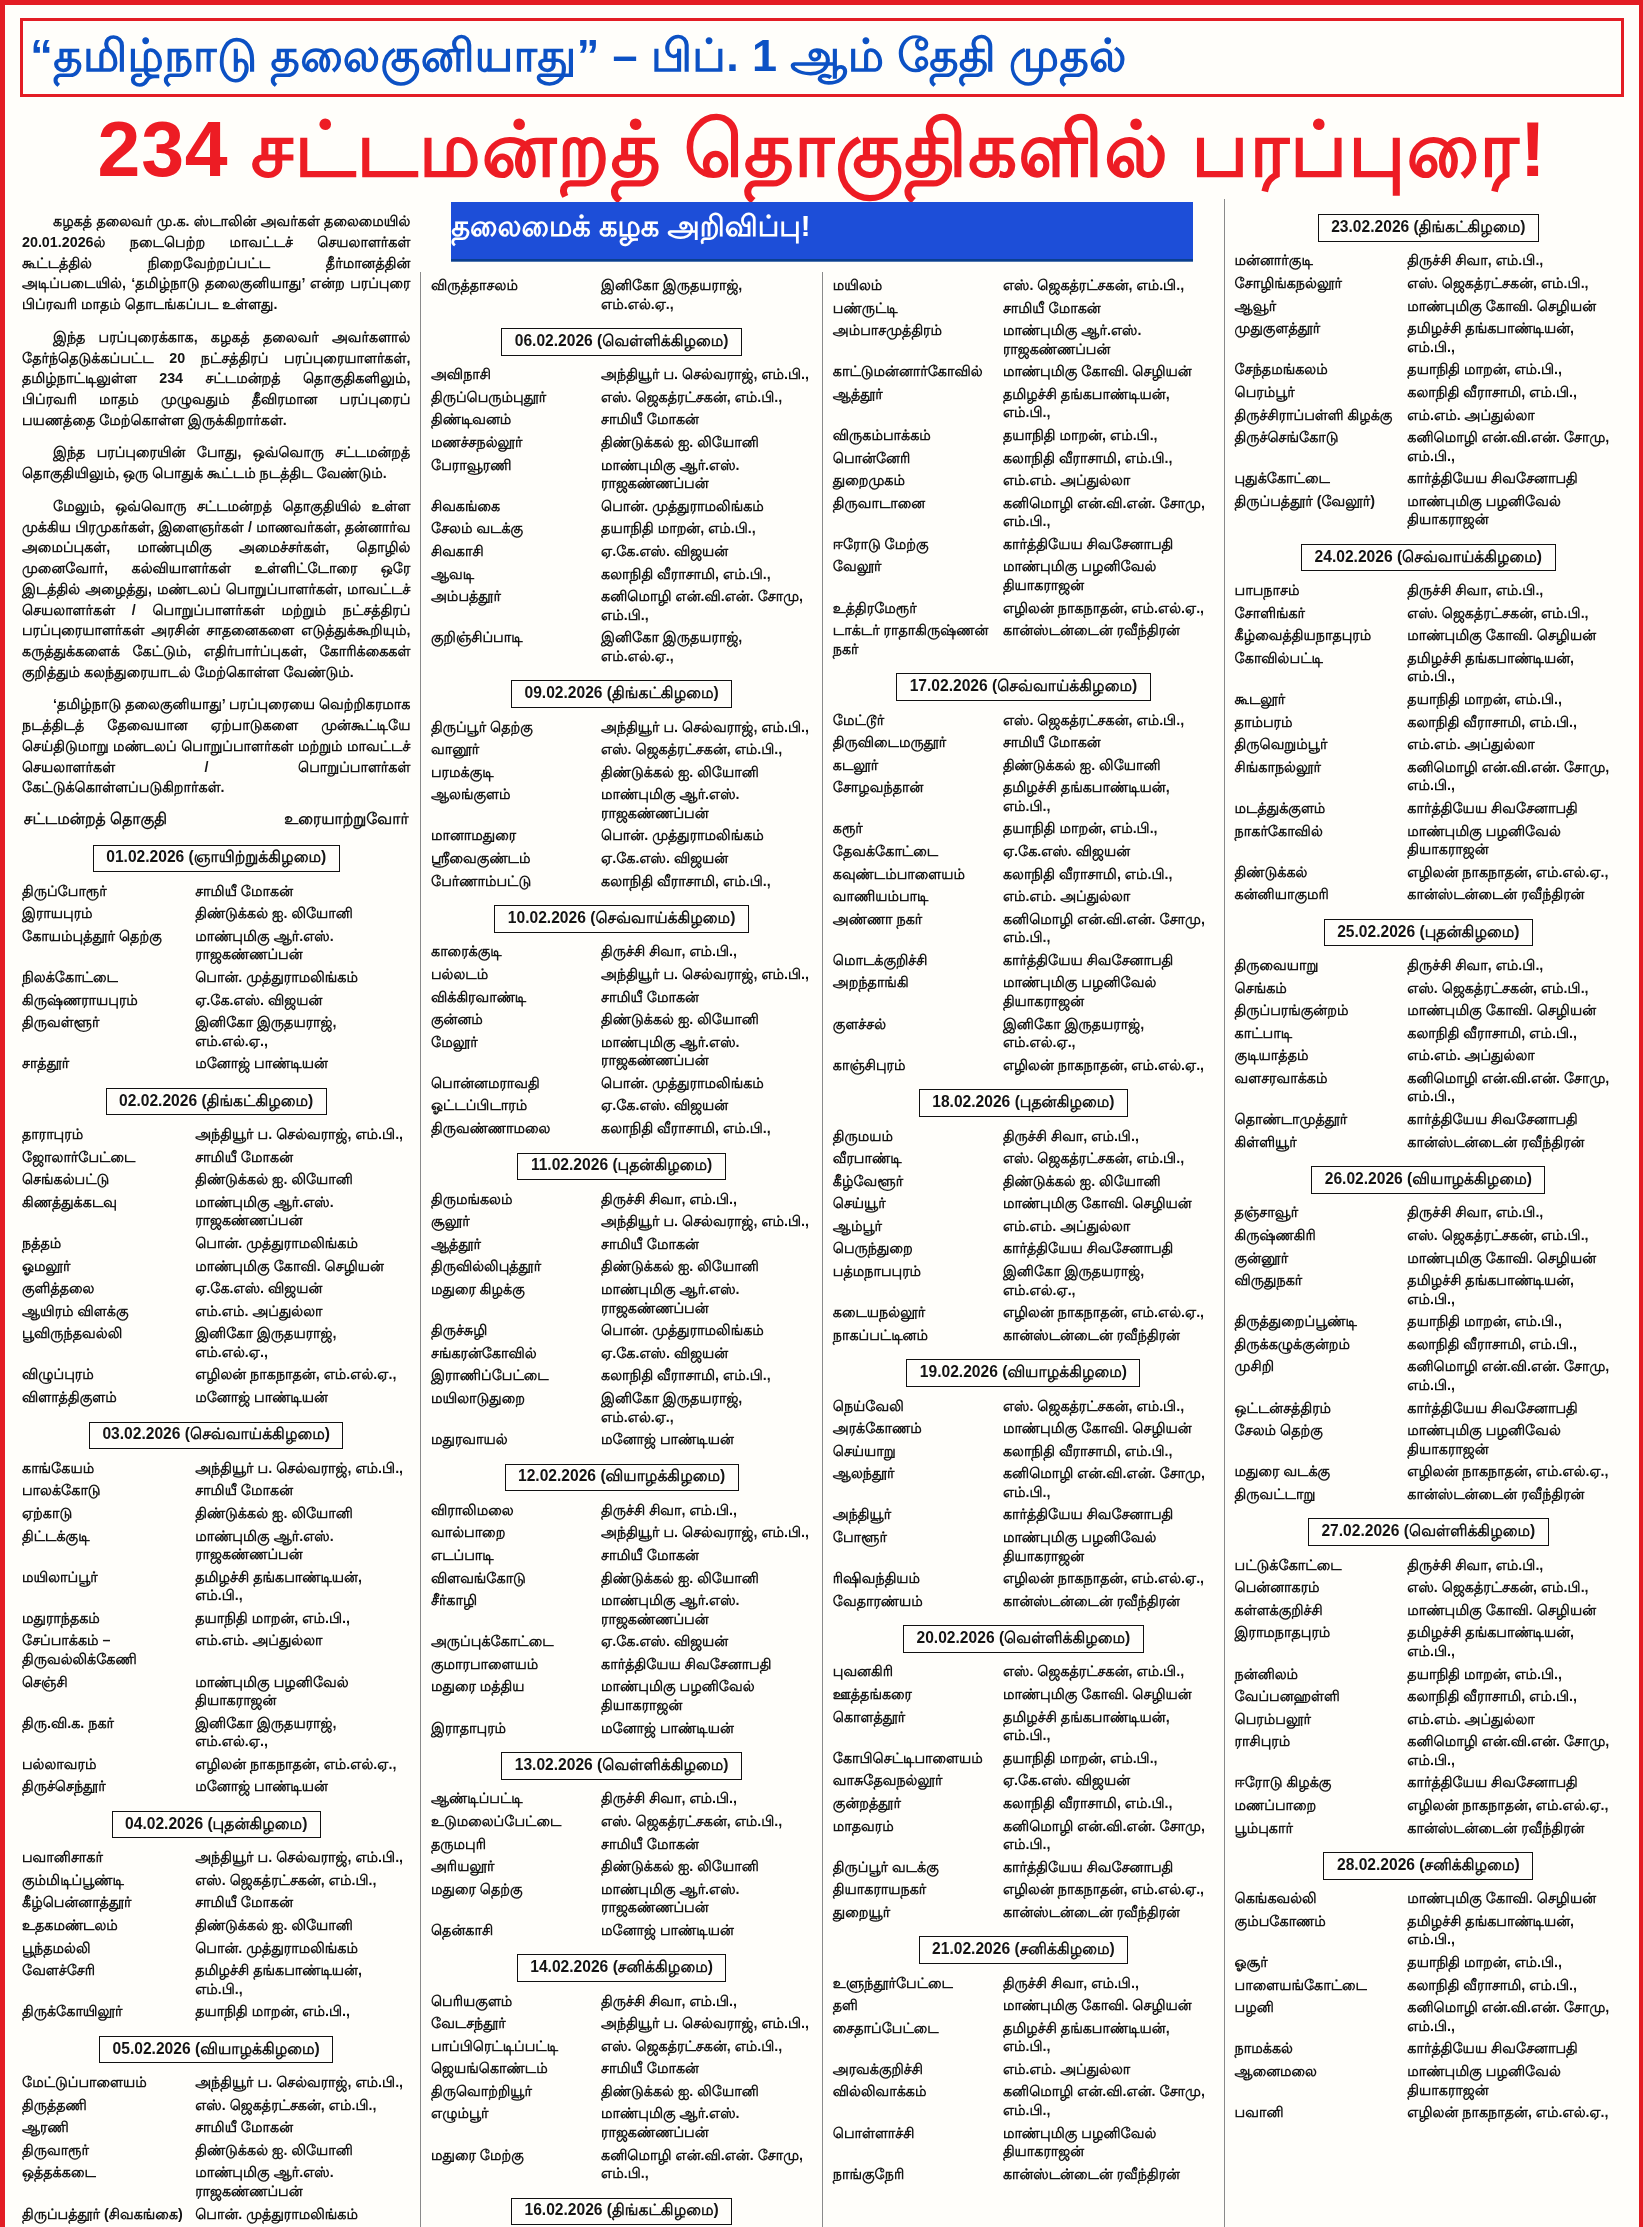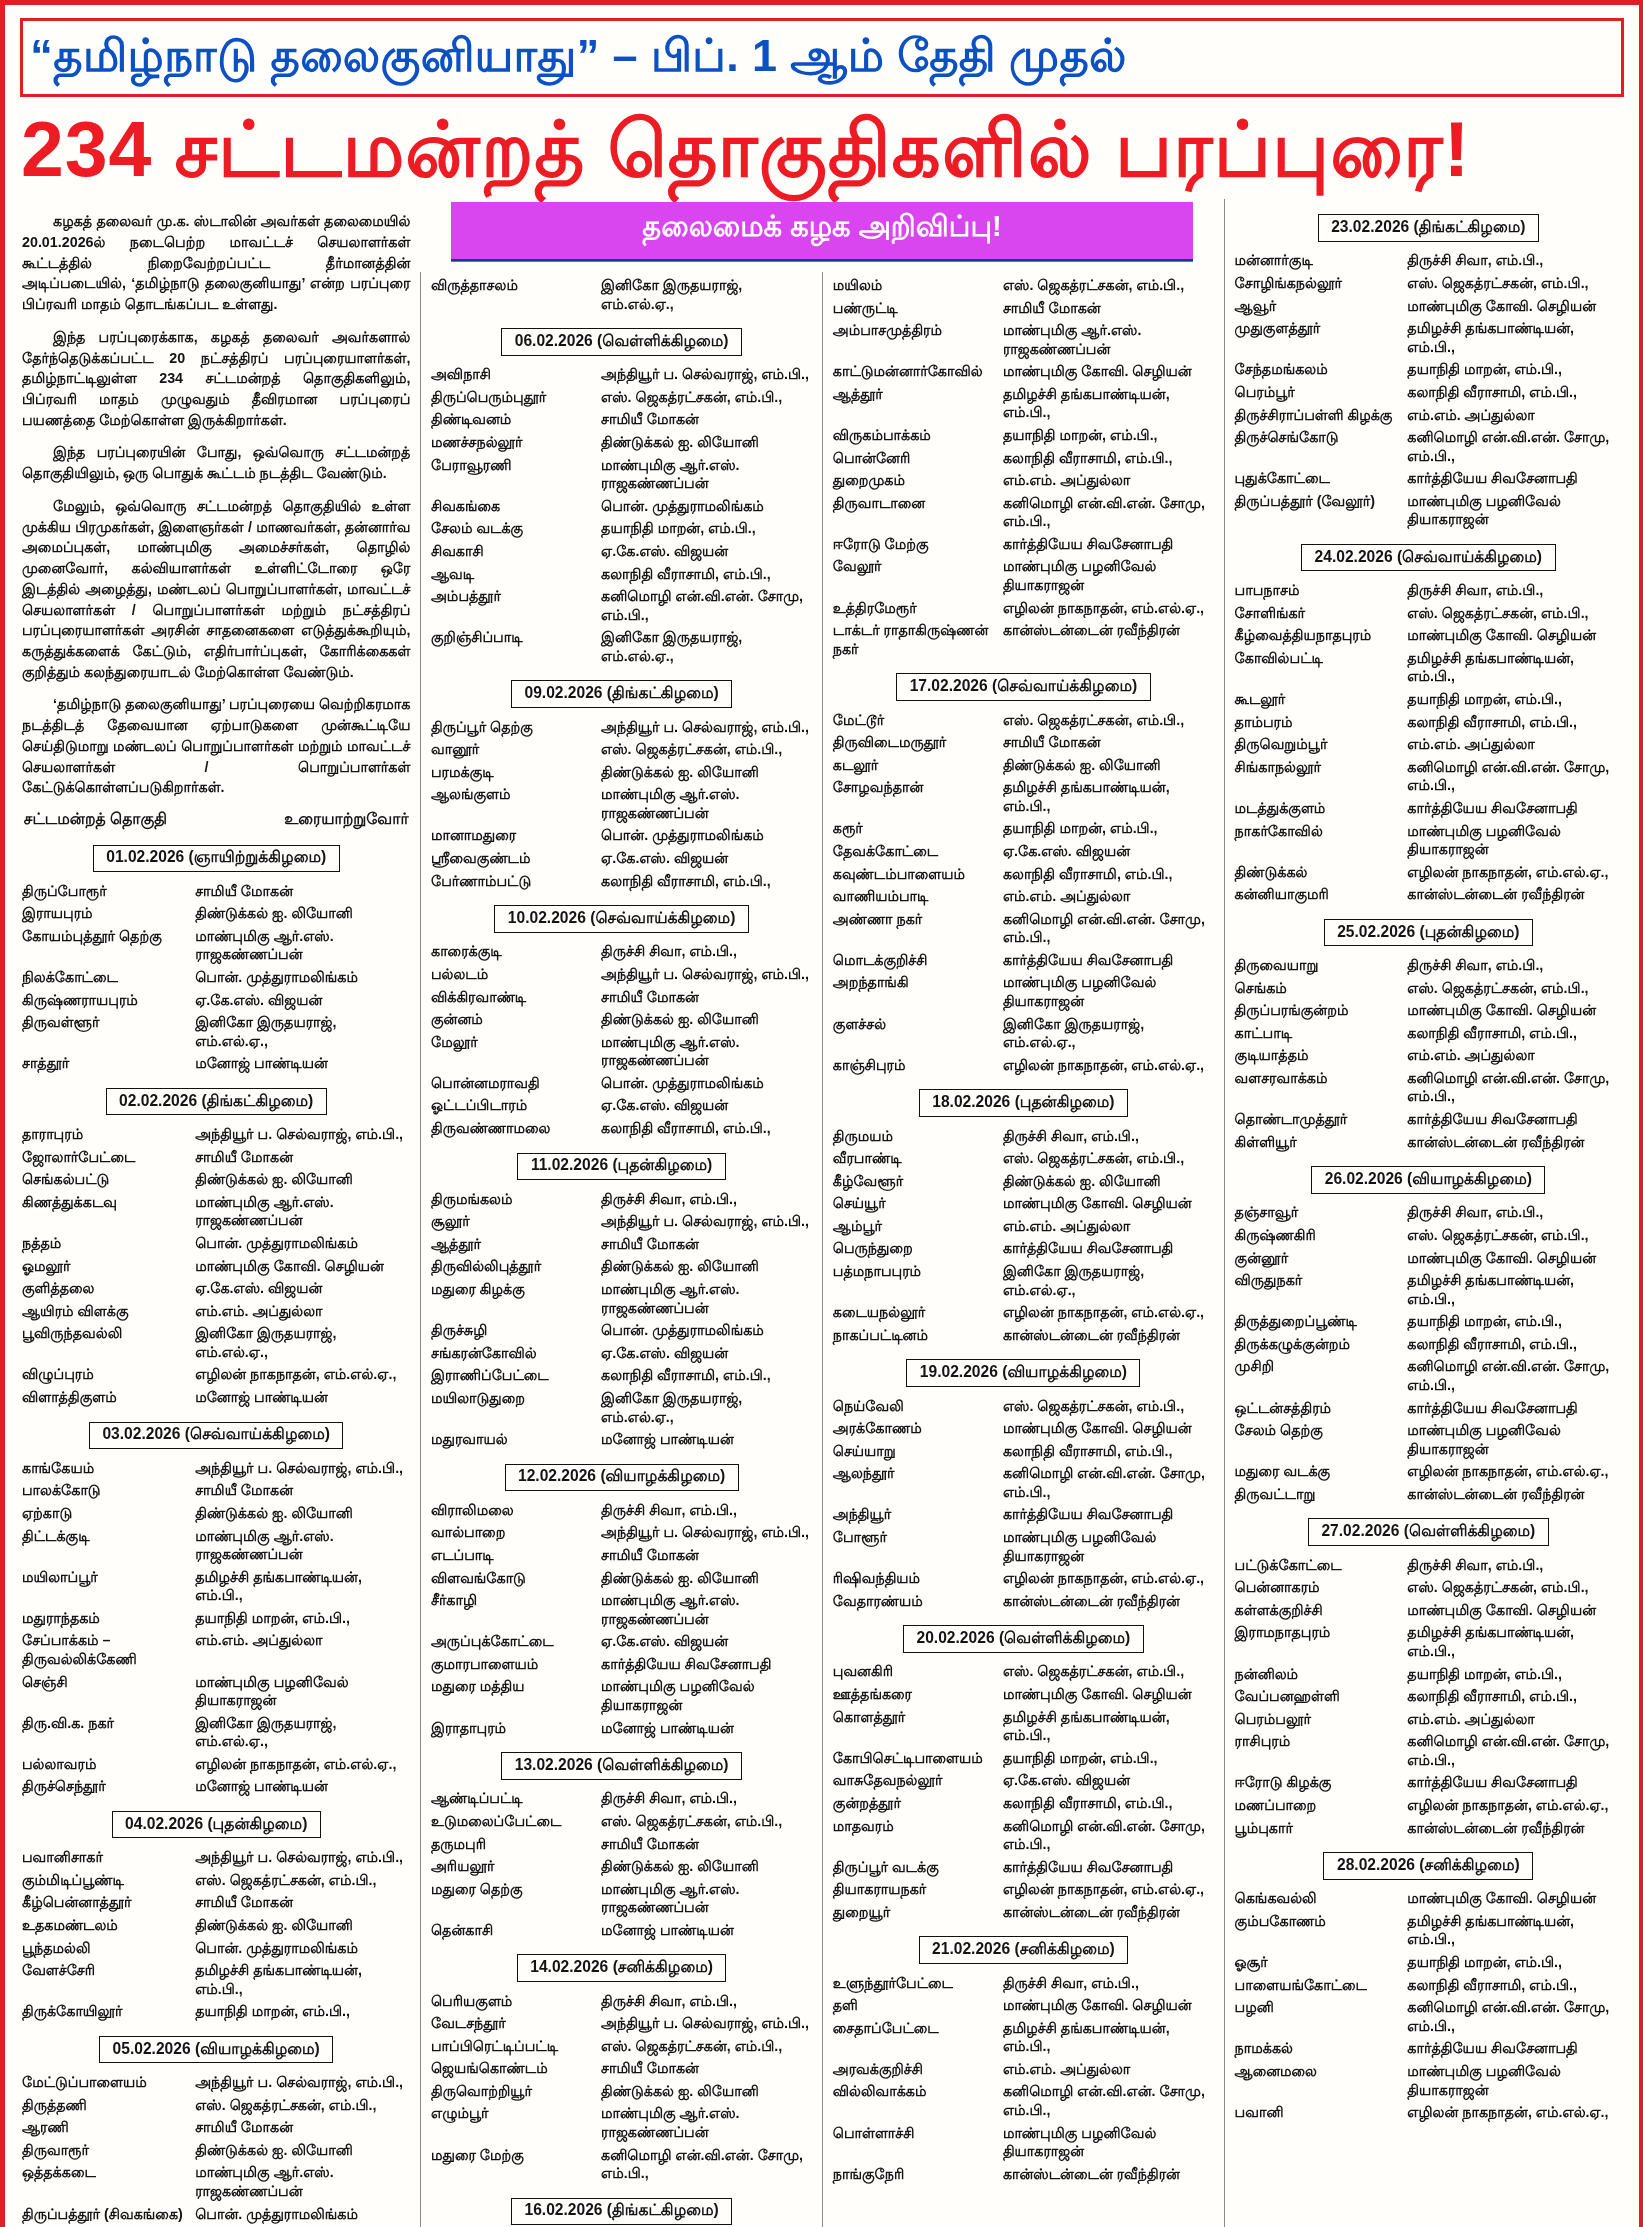--- a/index.html
+++ b/index.html
@@ -2,27 +2,27 @@
 <html lang="ta" style="font-size:7.1px"><head>
 <meta charset="utf-8">
 <style>
   html,body{margin:0;padding:0;background:#ffffff;}
   body{width:1644px;height:2553px;font-family:"Liberation Sans","DejaVu Sans",sans-serif;}
   .page{box-sizing:border-box;width:1644px;height:2553px;border:5.3px solid #e31d24;
         background:#fffefa;padding:10.7px 13.4px;overflow:hidden;color:#141414;}
   
   .quote-box{border:3.1px solid #e31d24;margin:2.7px 1.8px 0;padding:10.7px 7.1px 15px;text-align:left;background:#fffefa;}
   .quote-text{font-size:45px;font-weight:bold;color:#0c51c4;letter-spacing:0.4px;line-height:1.05;}
-  .headline{margin:13.4px 2.7px 11.6px;text-align:left;font-size:77px;line-height:1;
+  .headline{margin:13.4px 2.7px 11.6px;text-align:center;font-size:77px;line-height:1;
             color:#ed1c24;font-weight:bold;letter-spacing:0.9px;white-space:nowrap;}
   
   .columns{display:grid;grid-template-columns:1fr 1fr 1fr 1fr;grid-template-rows:auto 1fr;
            margin-top:2.7px;height:2303px;}
-  .banner{grid-column:2/4;grid-row:1;margin:2.7px 31px 13.4px;background:#d946ef;color:#ffffff;
-          text-align:center;font-size:29px;font-weight:bold;padding:8px 0 11.6px;
+  .banner{grid-column:2/4;grid-row:1;margin:2.7px 31px 13.4px;background:#1d4ed8;color:#ffffff;
+          font-size:29px;font-weight:bold;padding:8px 0 11.6px;
           box-shadow:0 2.7px 0 #0b3f8f;}
   .col{box-sizing:border-box;padding:0 9.8px 4.5px;min-width:0;}
   .col1{grid-column:1;grid-row:1/3;padding-left:3.6px;}
   .col2{grid-column:2;grid-row:2;border-left:0.9px solid #8a8a8a;}
   .col3{grid-column:3;grid-row:2;border-left:0.9px solid #8a8a8a;}
   .col4{grid-column:4;grid-row:1/3;border-left:0.9px solid #8a8a8a;padding-right:3.6px;
         display:flex;flex-direction:column;}
   .col4 .col-body{flex:1 1 auto;}
   
   .para{margin:12px 0 9px;text-align:justify;font-size:14.3px;line-height:1.45;font-weight:bold;text-indent:31px;}

